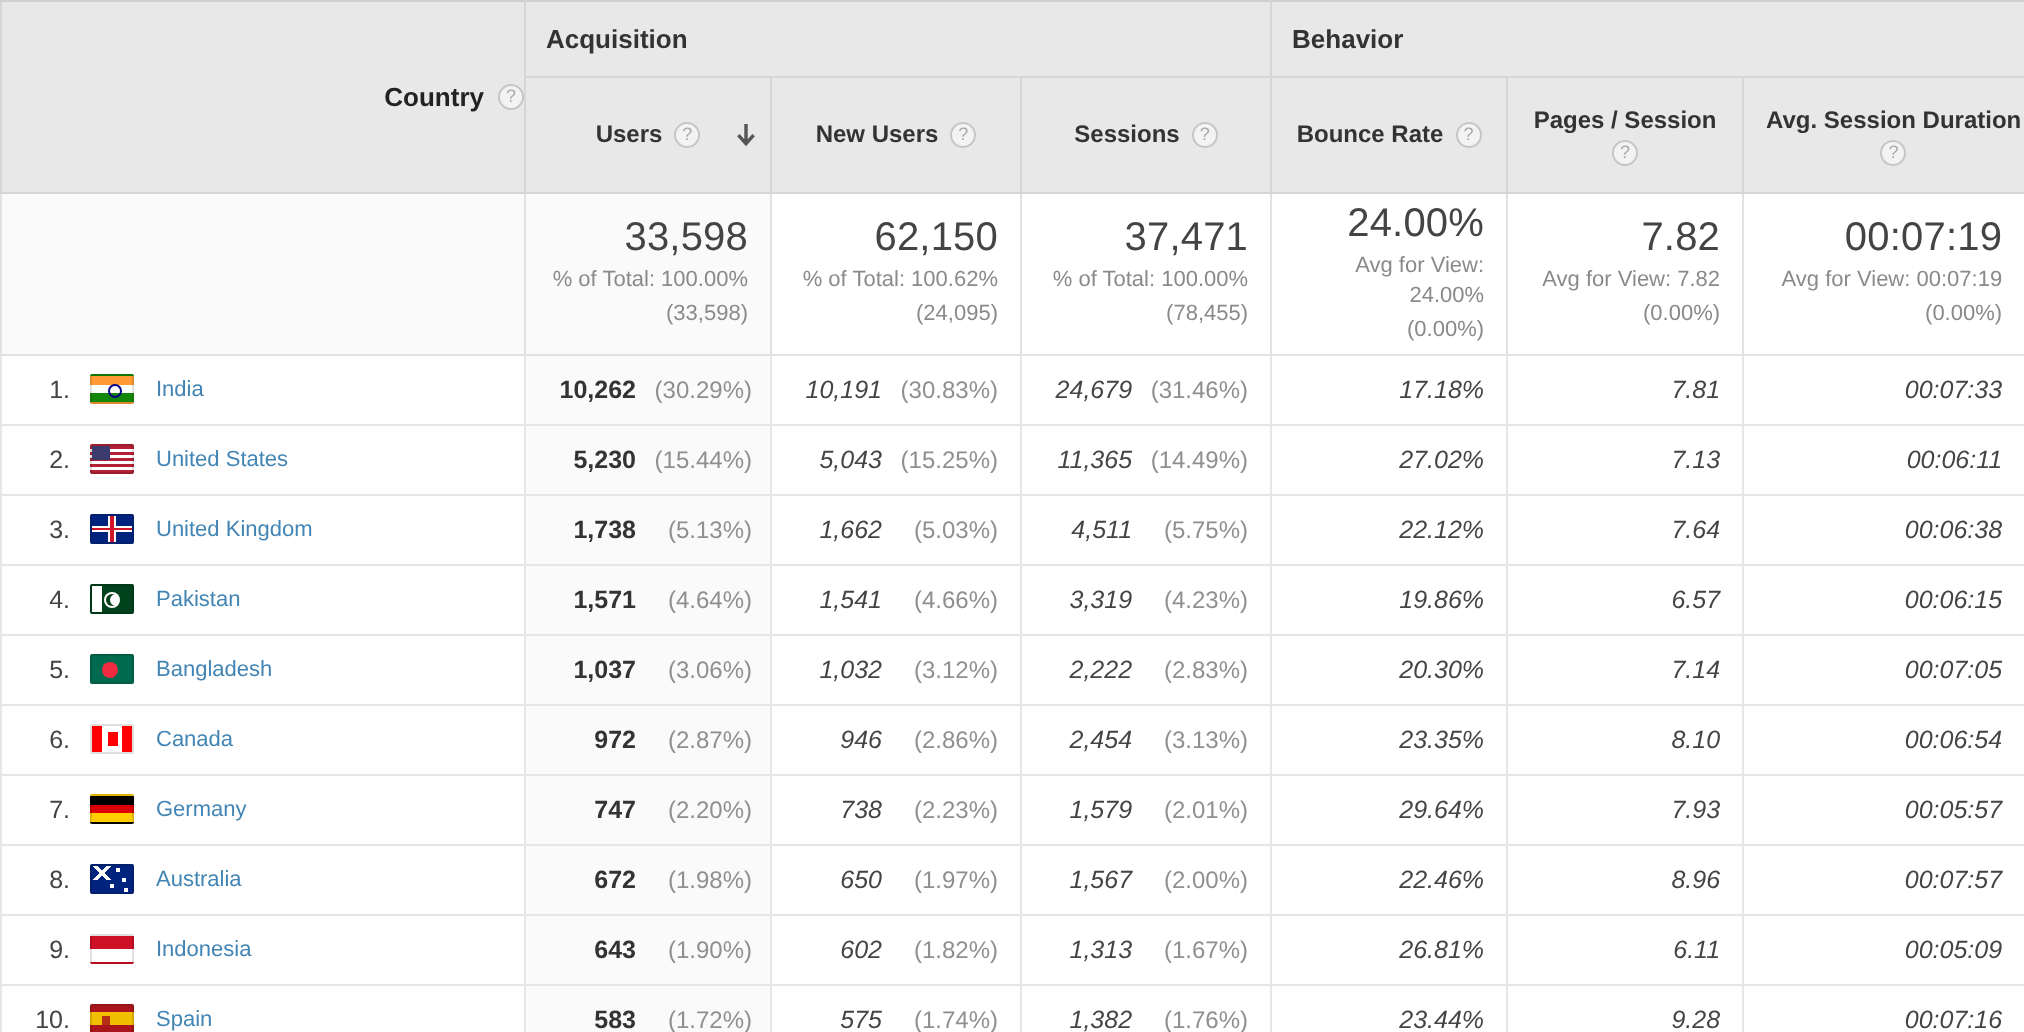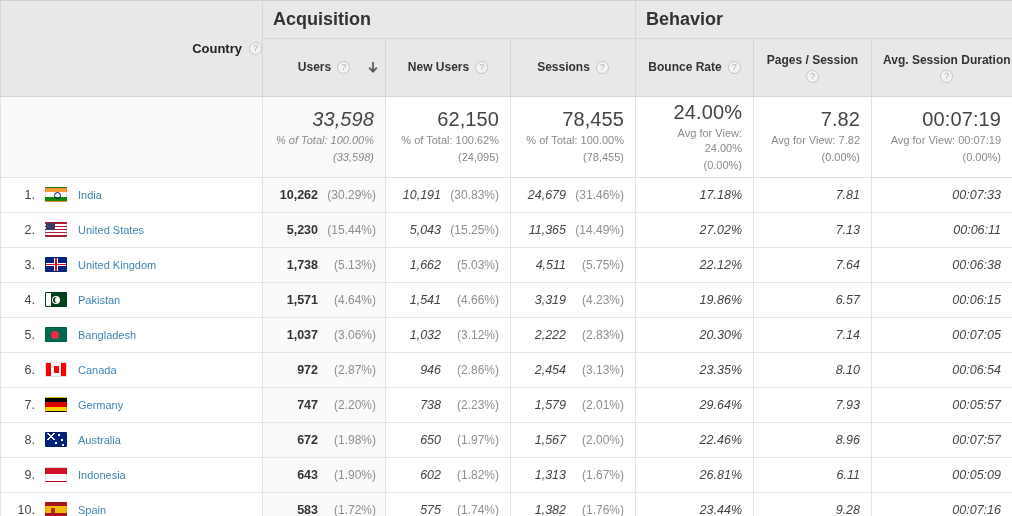--- a/index.html
+++ b/index.html
@@ -47,21 +47,21 @@
     border: 1px solid #d6d6d6;
     vertical-align: middle;
     text-align: left;
     padding: 0 0 0 22px;
     height: 96px;
   }
   .group-label {
     display: block;
     text-align: left;
     padding-left: 10px;
-    font-size: 18px;
+    font-size: 13px;
     font-weight: bold;
     color: #333;
   }
   .dim-title-wrap {
     display: flex;
     align-items: center;
     gap: 7px;
     font-size: 13px;
     font-weight: bold;
     color: #222;
@@ -127,21 +127,21 @@
     height: 68px;
     vertical-align: middle;
     padding: 4px 11px;
     text-align: right;
     background: #fff;
   }
   tr.summary-row td.sum-dim {
     background: #fafafa;
     border: 1px solid #e2e2e2;
   }
-  tr.summary-row td.sorted { background: #fafafa; font-style: italic; }
+  tr.summary-row td.sorted { background: #fafafa; }
   .sum-big {
     display: block;
     font-size: 20px;
     color: #444;
     line-height: 1.15;
     font-weight: normal;
     letter-spacing: .1px;
   }
   .sum-sub {
     display: block;
@@ -334,21 +334,21 @@
           <span class="sum-big">33,598</span>
           <span class="sum-sub">% of Total: 100.00%</span>
           <span class="sum-sub">(33,598)</span>
         </td>
         <td>
           <span class="sum-big">62,150</span>
           <span class="sum-sub">% of Total: 100.62%</span>
           <span class="sum-sub">(24,095)</span>
         </td>
         <td>
-          <span class="sum-big">78,455</span>
+          <span class="sum-big">37,471</span>
           <span class="sum-sub">% of Total: 100.00%</span>
           <span class="sum-sub">(78,455)</span>
         </td>
         <td>
           <span class="sum-big">24.00%</span>
           <span class="sum-sub">Avg for View: 24.00%</span>
           <span class="sum-sub">(0.00%)</span>
         </td>
         <td>
           <span class="sum-big">7.82</span>

